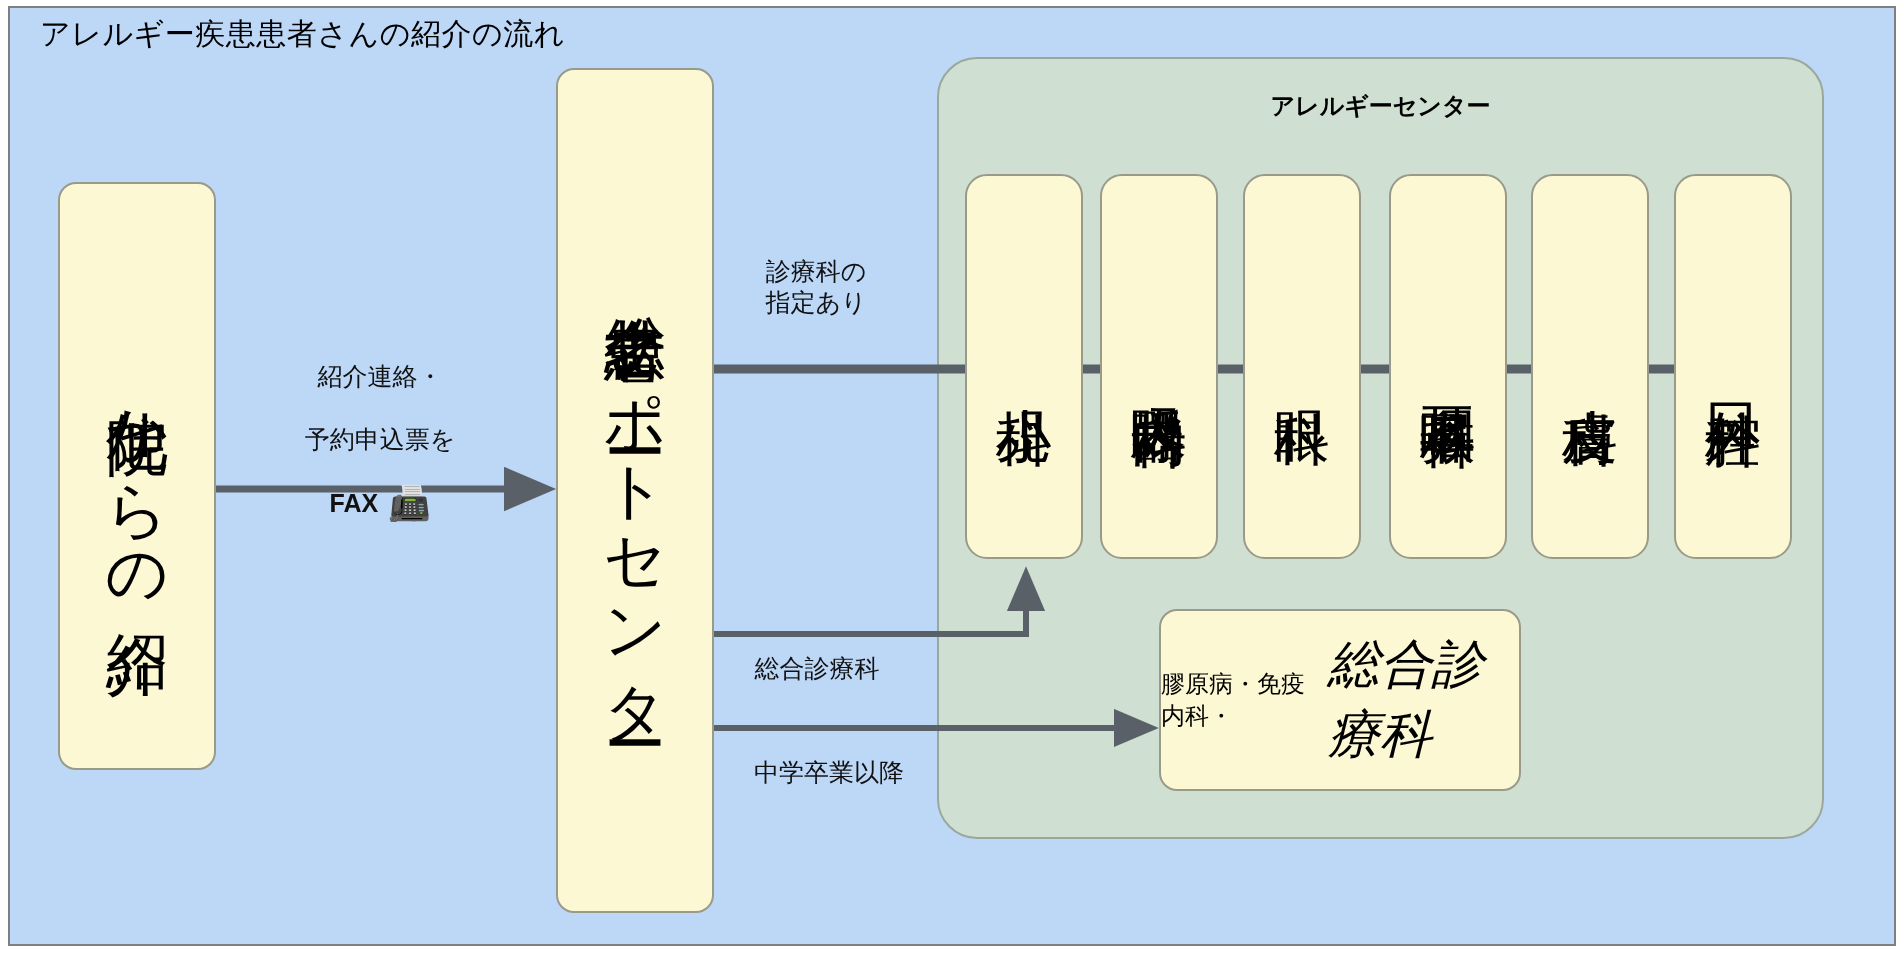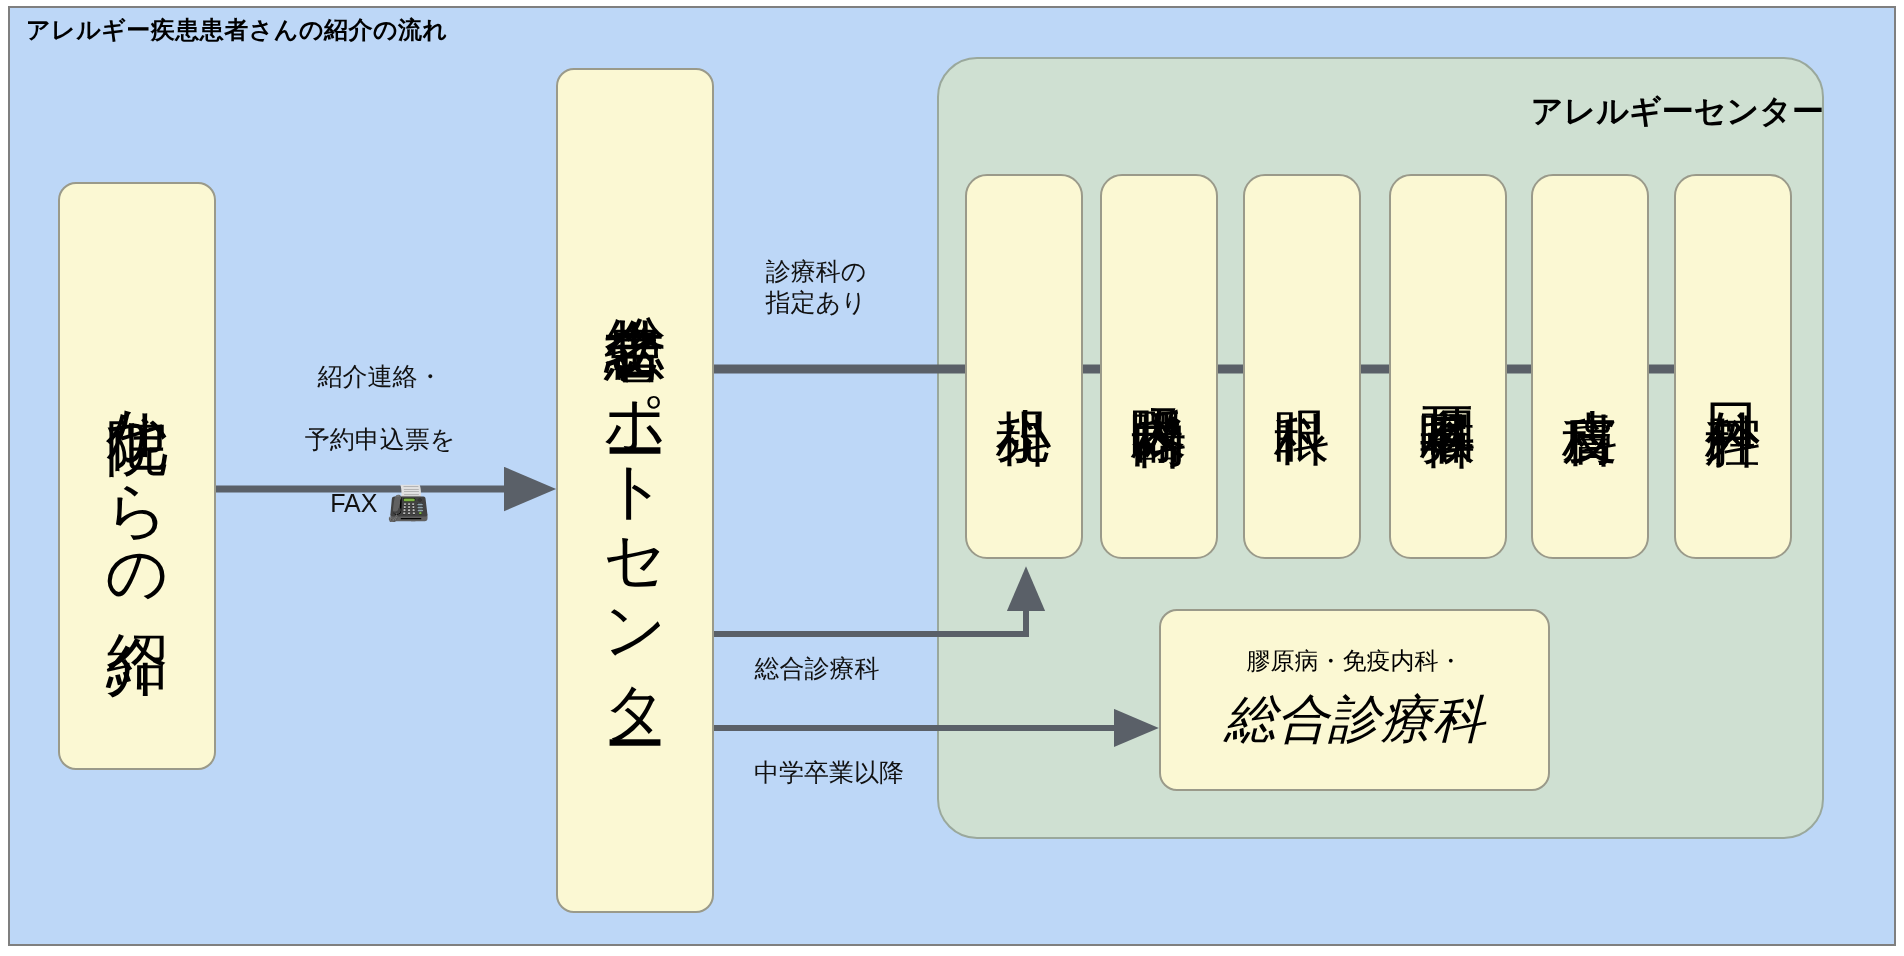--- a/index.html
+++ b/index.html
@@ -23,24 +23,24 @@
     left: 8px;
     top: 6px;
     width: 1888px;
     height: 940px;
     background: #bdd7f7;
     border: 2px solid #7f7f7f;
     box-sizing: border-box;
   }
   #diagram-title {
     position: absolute;
-    left: 26px;
+    left: 40px;
     top: 14px;
-    font-size: 24px;
-    font-weight: bold;
+    font-size: 30px;
+    font-weight: normal;
     color: #000000;
     letter-spacing: 0.5px;
     white-space: nowrap;
   }
 
   
   #allergy-center {
     position: absolute;
     left: 937px;
     top: 57px;
@@ -49,22 +49,22 @@
     background: #cfe0d2;
     border: 2px solid #9aa89c;
     border-radius: 40px;
     box-sizing: border-box;
   }
   #allergy-center-title {
     position: absolute;
     left: 937px;
     top: 90px;
     width: 887px;
-    text-align: right;
-    font-size: 32px;
+    text-align: center;
+    font-size: 24px;
     font-weight: bold;
     color: #000000;
   }
 
   
   .ybox {
     position: absolute;
     background: #fbf8d3;
     border: 2px solid #9a9a8a;
     border-radius: 18px;
@@ -107,24 +107,24 @@
   #dept-0 { left: 965px; }
   #dept-1 { left: 1100px; }
   #dept-2 { left: 1243px; }
   #dept-3 { left: 1389px; }
   #dept-4 { left: 1531px; }
   #dept-5 { left: 1674px; }
 
   #box-general {
     left: 1159px;
     top: 609px;
-    width: 391px;
+    width: 362px;
     height: 182px;
     border-radius: 18px;
-    flex-direction: column;
+    flex-direction: row;
     gap: 8px;
   }
   #box-general .sub {
     font-size: 24px;
   }
   #box-general .main {
     font-size: 52px;
     font-style: italic;
   }
 
@@ -141,21 +141,21 @@
     left: 255px;
     top: 330px;
     width: 250px;
     text-align: center;
   }
   #label-fax .faxrow {
     display: flex;
     align-items: center;
     justify-content: center;
     gap: 10px;
-    font-weight: normal;
+    font-weight: bold;
   }
   #fax-icon {
     font-size: 34px;
     line-height: 1;
   }
   #label-designated {
     left: 718px;
     top: 258px;
     width: 196px;
     font-family: Liberation Mono, monospace;

